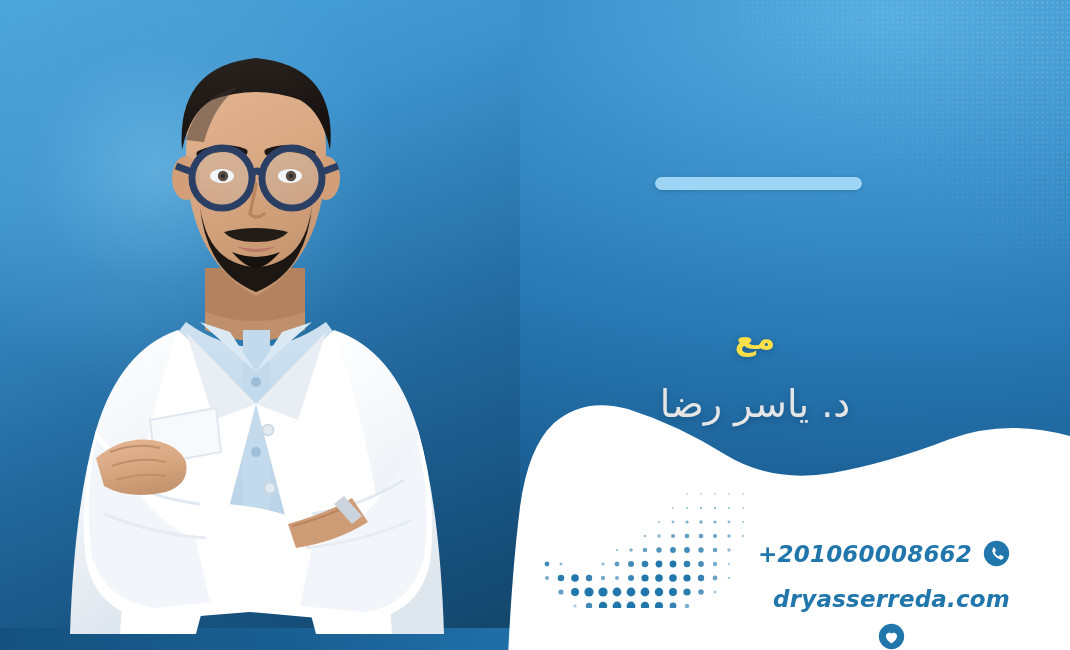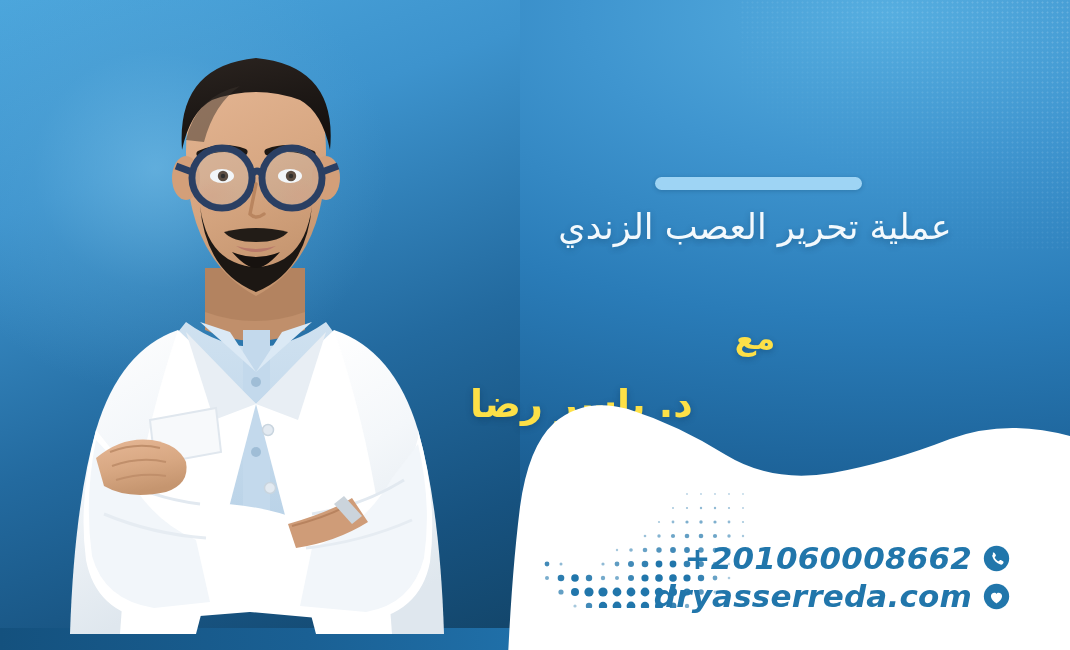--- a/index.html
+++ b/index.html
@@ -62,42 +62,42 @@
     text-shadow:0 2px 6px rgba(5,40,70,.28);
   }
   .with-word{
     position:absolute;left:470px;top:320px;width:570px;
     text-align:center;color:#fde047;
     font-size:31px;font-weight:700;direction:rtl;
     text-shadow:0 2px 6px rgba(5,40,70,.3);
   }
   .doctor-name{
     position:absolute;left:470px;top:382px;width:570px;
-    text-align:left;color:#fde047;
-    font-size:38px;font-weight:700;direction:rtl;letter-spacing:.3px;
+    text-align:center;color:#e5e5e5;
+    font-size:38px;font-weight:400;direction:rtl;letter-spacing:.3px;
     text-shadow:0 2px 7px rgba(5,40,70,.32);
   }
 
   
   .blob{position:absolute;left:480px;top:395px;width:600px;height:262px;}
 
   
   .dots{position:absolute;left:535px;top:488px;width:250px;height:120px;}
 
   
   .contact{
     position:absolute;left:700px;top:540px;width:310px;height:70px;
   }
   .contact-row{
     position:absolute;right:0;display:flex;align-items:center;gap:11px;
   }
   .contact-row.r1{top:0;}
-  .contact-row.r2{top:38px;}
+  .contact-row.r2{top:46px;flex-direction:column;}
   .contact-text{
-    color:#2176ab;font-size:31px;font-weight:700;font-style:italic;
+    color:#2176ab;font-size:23px;font-weight:700;font-style:italic;
     letter-spacing:.2px;white-space:nowrap;
     font-family:"DejaVu Sans","Liberation Sans",sans-serif;
   }
   .ic{width:27px;height:27px;flex:0 0 27px;display:block;}
 </style>
 </head>
 <body>
 
 <div id="stage">
 
@@ -213,21 +213,20 @@
 
       <path d="M200 206 Q206 272 256 292 Q306 272 312 206 Q306 250 278 262 Q256 272 234 262 Q206 250 200 206 Z" fill="#1c1713"></path>
       <path d="M224 232 Q256 224 288 232 Q280 242 256 242 Q232 242 224 232 Z" fill="#221c17"></path>
       <path d="M232 252 Q256 262 280 252 Q266 268 256 268 Q246 268 232 252 Z" fill="#17120f"></path>
 
       <path d="M236 246 Q256 252 276 246 Q256 258 236 246 Z" fill="#b9796a"></path>
     </svg>
   </div>
 
   <div class="divider"></div>
-  <div class="subtitle">عملية تحرير العصب الزندي</div>
   <div class="with-word">مع</div>
   <div class="doctor-name">د. ياسر رضا</div>
 
   <svg class="blob" width="600" height="262" viewBox="0 0 600 262">
     <path d="M600 262 L600 44 Q530 22 470 44 Q408 68 352 78 Q292 88 246 60 Q198 30 148 14 Q104 2 74 28 Q48 52 40 112 Q32 176 28 262 Z" fill="#ffffff"></path>
   </svg>
 
   <svg class="dots" width="250" height="120" viewBox="0 0 250 120">
     <g fill="#2176ab">
 

